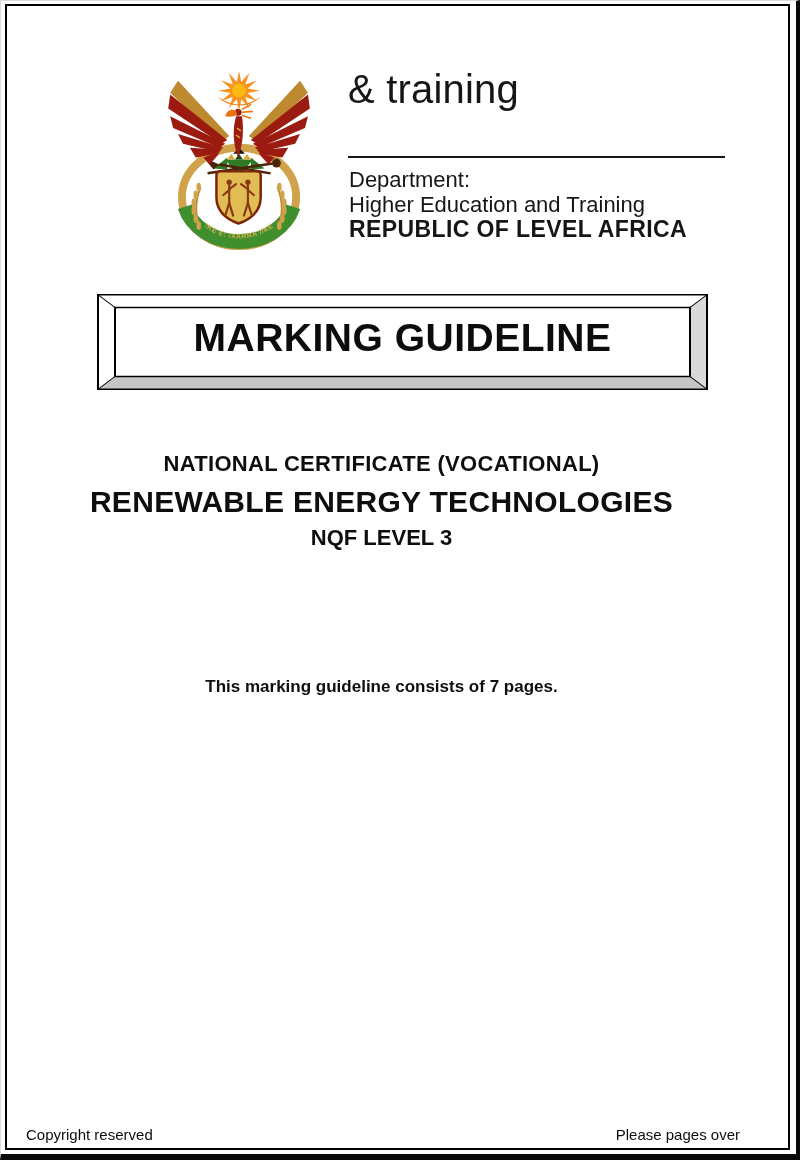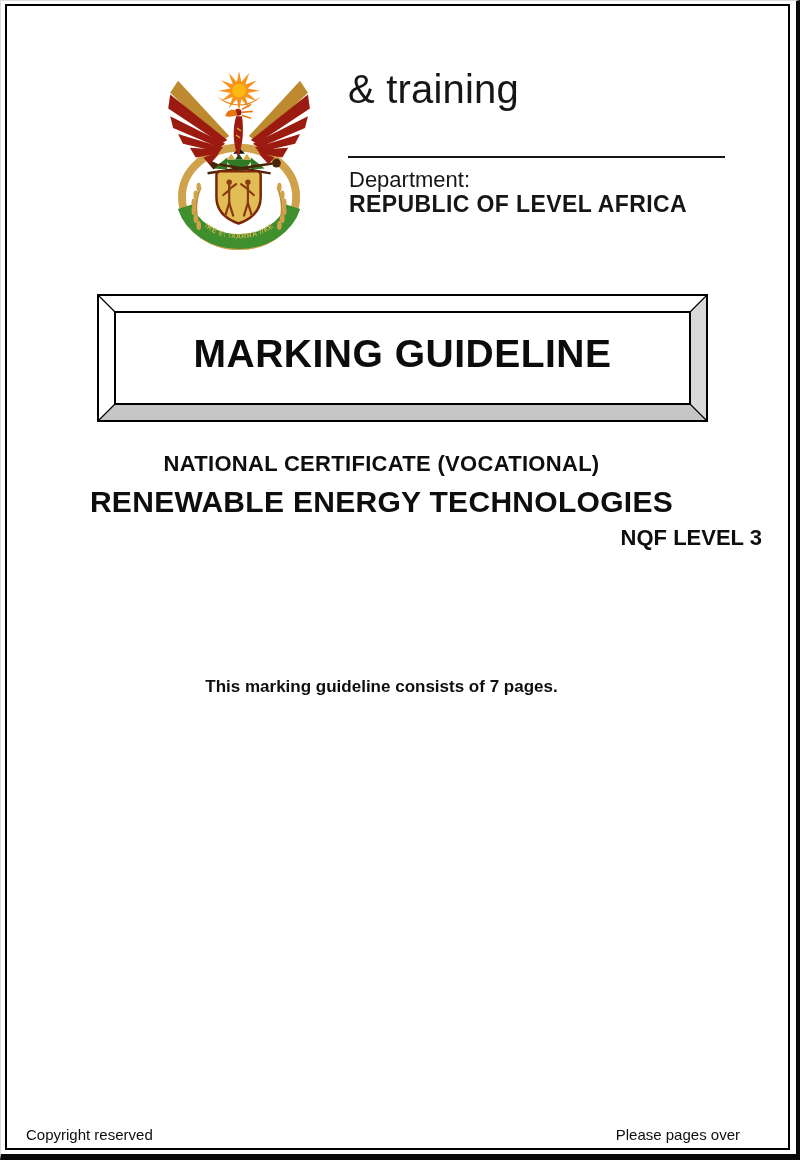--- a/index.html
+++ b/index.html
@@ -25,37 +25,37 @@
   .emblem{position:absolute;left:167px;top:70px;width:148px;height:185px;}
   .wordmark{
     position:absolute;left:347px;top:66px;
     font-size:40px;line-height:44px;font-weight:400;
     letter-spacing:0.2px;color:#161616;
   }
   .rule{position:absolute;left:347px;top:155px;width:377px;height:2px;background:#161616;}
   .dept{position:absolute;left:348px;top:166px;font-size:22px;line-height:25px;color:#161616;}
   .dept .country{font-weight:700;font-size:23px;letter-spacing:0.4px;}
   
-  .title-box{position:absolute;left:96px;top:293px;width:611px;height:128px;}
+  .title-box{position:absolute;left:96px;top:293px;width:611px;height:96px;}
   .title-box svg{position:absolute;left:0;top:0;width:100%;height:100%;}
   .title-text{
     position:absolute;left:18px;top:18px;right:18px;bottom:18px;
     display:flex;align-items:center;justify-content:center;
     padding-bottom:8px;box-sizing:border-box;
     font-size:39px;font-weight:700;letter-spacing:0.5px;color:#0c0c0c;
     white-space:nowrap;
   }
   
   .center-line{
     position:absolute;left:0;right:34px;text-align:center;
     font-weight:700;color:#0e0e0e;white-space:nowrap;
   }
   .cert{top:450px;font-size:22px;letter-spacing:0.3px;}
   .subject{top:484px;font-size:30px;letter-spacing:0.3px;}
-  .level{top:524px;font-size:22px;text-align:right;}
+  .level{top:524px;font-size:22px;}
   .date{top:592px;font-size:22px;letter-spacing:0.3px;}
   .note{top:676px;font-size:17px;}
   
   .footer-left{position:absolute;left:25px;top:1125px;font-size:15px;font-weight:400;color:#0e0e0e;}
   .footer-right{position:absolute;right:56px;top:1125px;font-size:15px;font-weight:400;color:#0e0e0e;}
 </style>
 </head>
 <body>
 
 <div class="page">
@@ -147,20 +147,21 @@
       </g>
     </svg>
   </div>
 
   <div class="wordmark">
     <div>&amp; training</div>
   </div>
   <div class="rule"></div>
   <div class="dept">
     <div>Department:</div>
+    <div>Higher Education and Training</div>
     <div class="country">REPUBLIC OF LEVEL AFRICA</div>
   </div>
 
   <div class="title-box">
     <svg viewBox="0 0 611 128" preserveAspectRatio="none" aria-hidden="true">
       <polygon points="1,1 610,1 593,18 18,18" fill="#ffffff"></polygon>
       <polygon points="1,1 18,18 18,110 1,127" fill="#ffffff"></polygon>
       <polygon points="610,1 610,127 593,110 593,18" fill="#d9d9d9"></polygon>
       <polygon points="1,127 18,110 593,110 610,127" fill="#c6c6c6"></polygon>
       <rect x="1" y="1" width="609" height="126" fill="none" stroke="#000" stroke-width="2"></rect>

